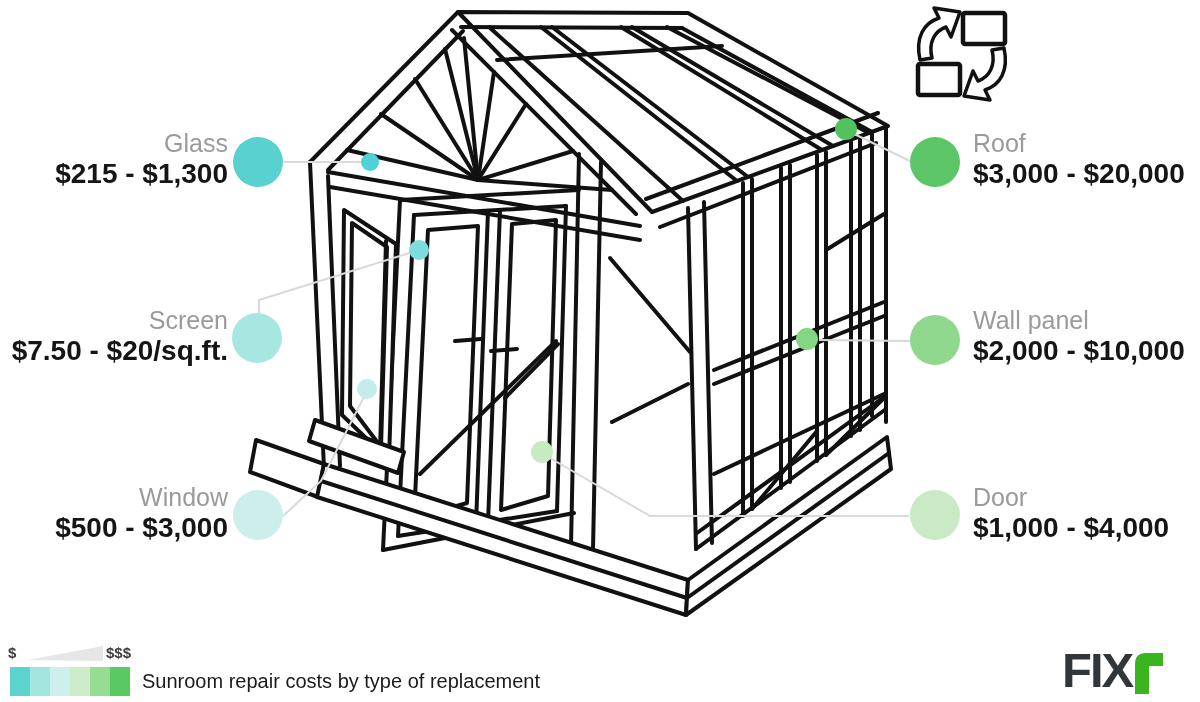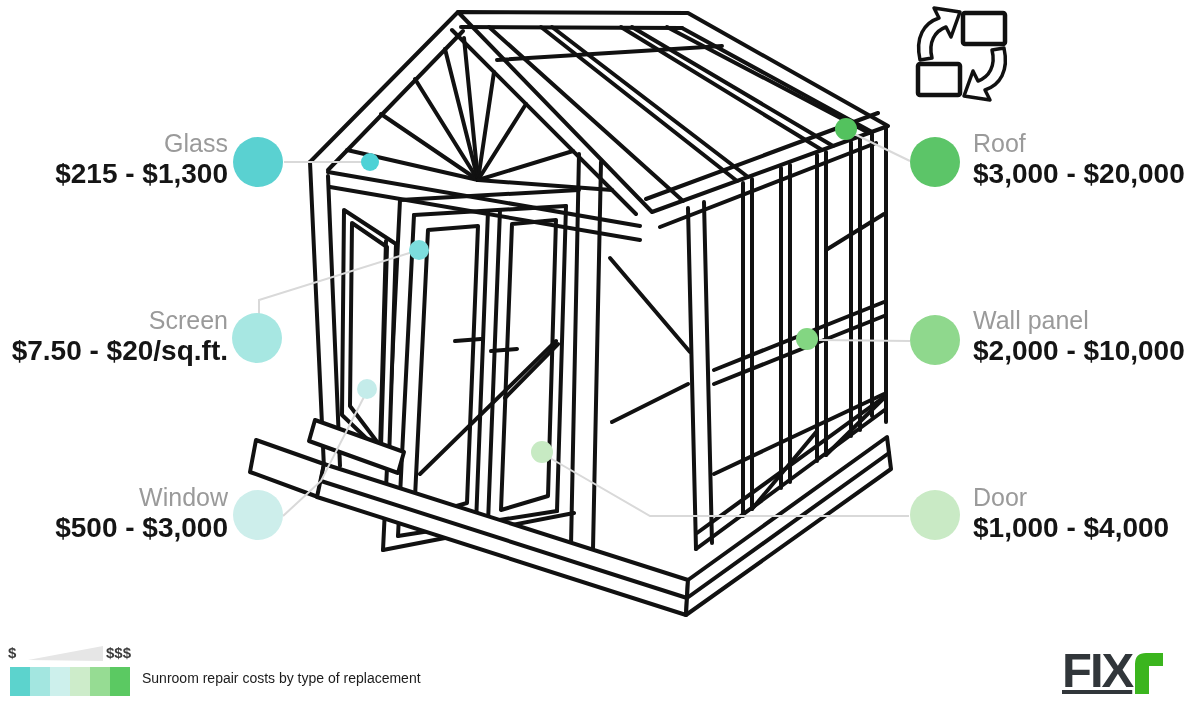--- a/index.html
+++ b/index.html
@@ -9,23 +9,23 @@
   svg.art{position:absolute;left:0;top:0;}
   .callout-row{position:absolute;width:300px;}
   .callout-row .c-name{font-size:25px;line-height:28px;color:#9a9a9a;font-weight:400;}
   .callout-row .c-price{font-size:28px;line-height:33px;color:#151515;font-weight:700;}
   .row-left{right:972px;text-align:right;}
   .row-right{left:973px;text-align:left;}
   .big-circle{position:absolute;width:50px;height:50px;border-radius:50%;}
   .legend-swatches{position:absolute;left:10px;top:667px;display:flex;}
   .legend-swatches div{width:20px;height:29px;}
   .legend-sign{position:absolute;top:644px;font-size:15px;color:#3c3c3c;font-weight:700;}
-  .legend-caption{position:absolute;left:142px;top:670px;font-size:14px;color:#1b1b1b;}
+  .legend-caption{position:absolute;left:142px;top:670px;font-size:20px;color:#1b1b1b;}
   .brand{position:absolute;left:1062px;top:646px;display:flex;align-items:flex-start;}
-  .brand .brand-text{font-size:49px;line-height:49px;font-weight:800;letter-spacing:-2px;text-decoration:underline;}
+  .brand .brand-text{font-size:49px;line-height:49px;font-weight:800;letter-spacing:-2px;}
   .brand svg{margin:6px 0 0 2px;}
 </style>
 </head>
 <body>
 
 <div class="stage">
 
   <svg class="art" width="1200" height="702" viewBox="0 0 1200 702">
 
     <g stroke="#111111" stroke-width="4" fill="none" stroke-linejoin="round" stroke-linecap="round">

